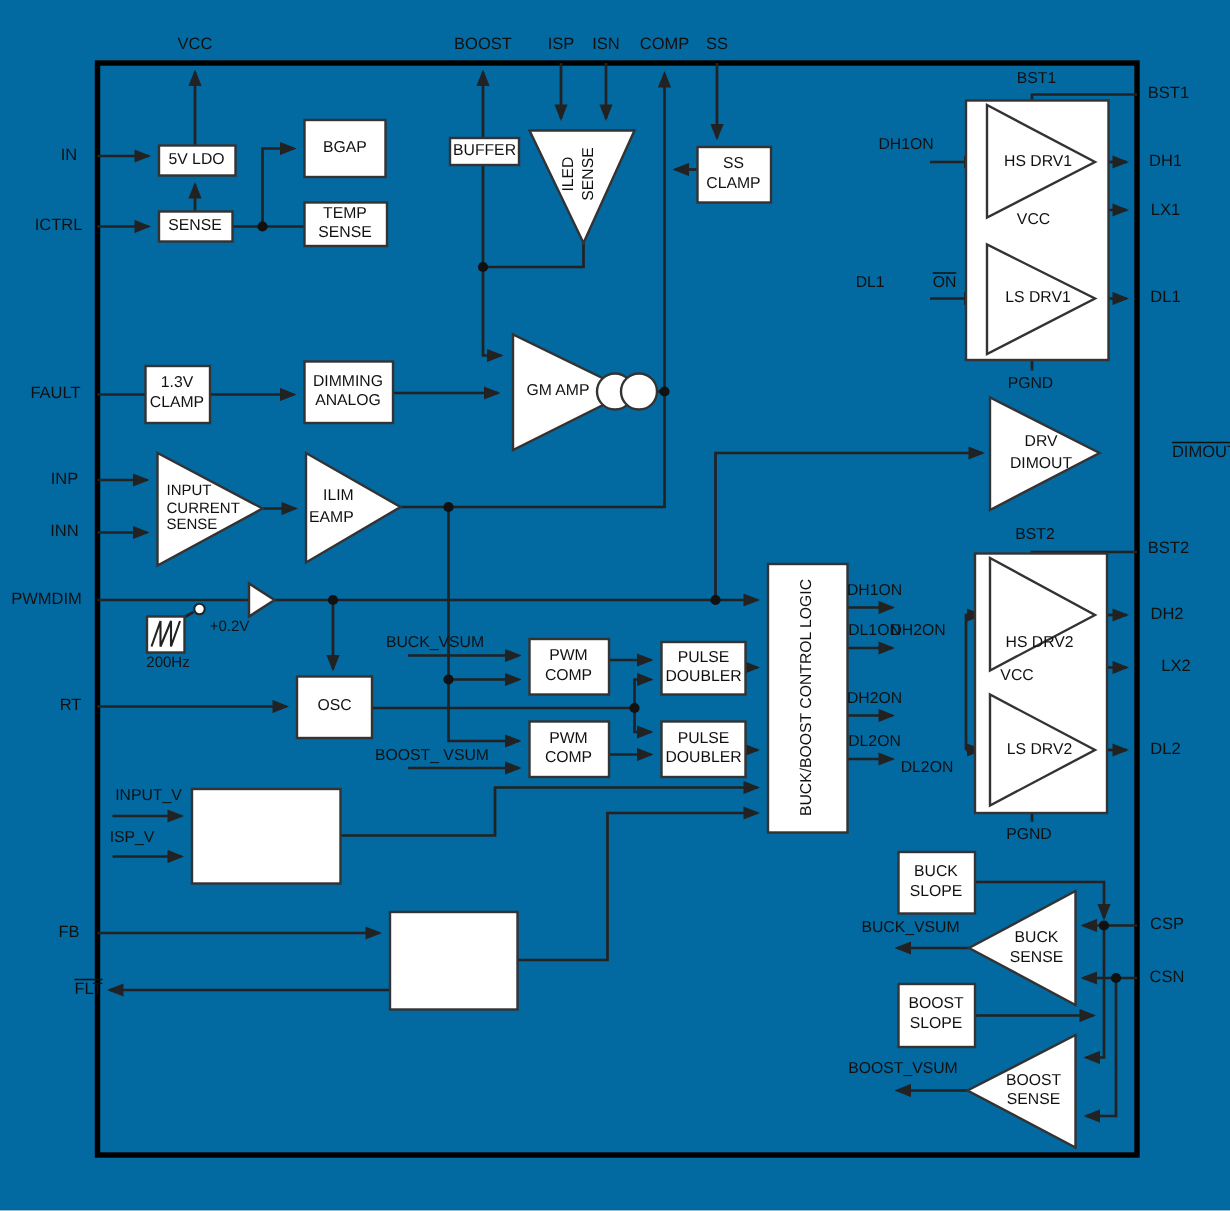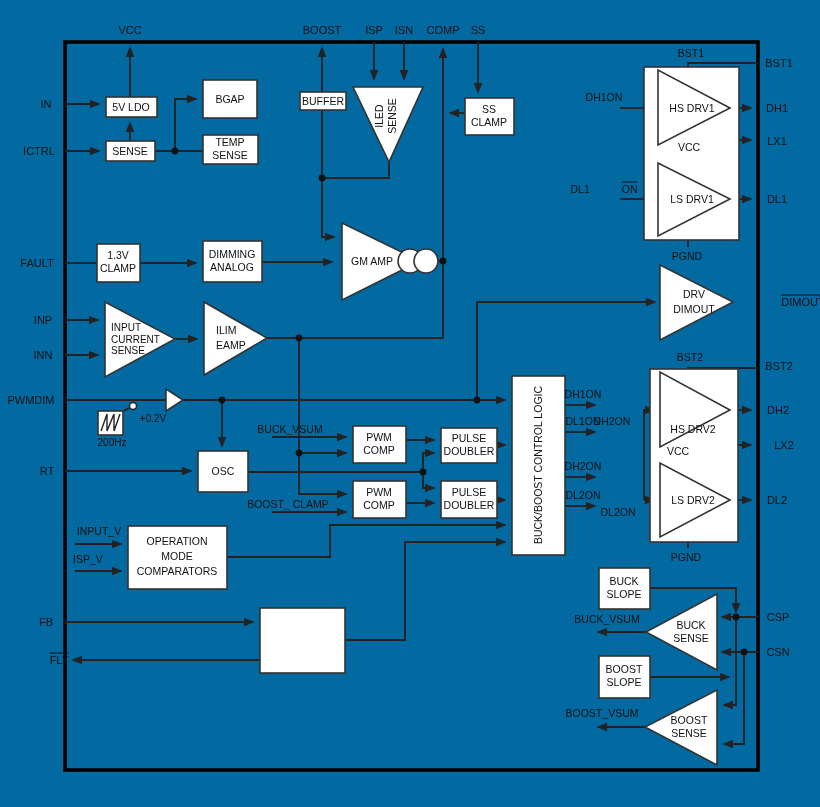--- a/index.html
+++ b/index.html
@@ -219,21 +219,21 @@
 <div class="lbl blk2" style="left:232px;top:261px">
   <span>DIMMING</span>
       <span>ANALOG</span>
     </div>
 <div class="lbl" style="left:372px;top:261px">GM AMP</div>
 <div class="lbl blk2 sm" style="left:111px;top:339px;transform:translate(0,-50%);text-align:left;line-height:11.5px">
   <span>INPUT</span>
       <span>CURRENT</span>
       <span>SENSE</span>
     </div>
-<div class="lbl blk2" style="left:216px;top:338px;transform:translate(0,-50%);text-align:left;line-height:15px">
+<div class="lbl blk2" style="left:206px;top:338px;transform:translate(0,-50%);text-align:right;line-height:15px">
   <span>ILIM</span>
       <span>EAMP</span>
     </div>
 <div class="lbl" style="left:223px;top:471px">OSC</div>
 <div class="lbl blk2" style="left:379px;top:444px">
   <span>PWM</span>
       <span>COMP</span>
     </div>
 <div class="lbl blk2" style="left:379px;top:499px">
   <span>PWM</span>
@@ -241,25 +241,20 @@
     </div>
 <div class="lbl blk2" style="left:469px;top:445px">
   <span>PULSE</span>
       <span>DOUBLER</span>
     </div>
 <div class="lbl blk2" style="left:469px;top:499px">
   <span>PULSE</span>
       <span>DOUBLER</span>
     </div>
 <div class="lbl rot" style="left:538px;top:465px">BUCK/BOOST CONTROL LOGIC</div>
-<div class="lbl blk2" style="left:177px;top:556px;line-height:15px">
-  <span>OPERATION</span>
-      <span>MODE</span>
-      <span>COMPARATORS</span>
-    </div>
 <div class="lbl blk2" style="left:694px;top:302px;line-height:15px">
   <span>DRV</span>
       <span>DIMOUT</span>
     </div>
 <div class="lbl" style="left:692px;top:108px">HS DRV1</div>
 <div class="lbl" style="left:692px;top:199px">LS DRV1</div>
 <div class="lbl" style="left:693px;top:429px">HS DRV2</div>
 <div class="lbl" style="left:693px;top:500px">LS DRV2</div>
 <div class="lbl blk2" style="left:624px;top:588px">
   <span>BUCK</span>
@@ -286,21 +281,21 @@
 <div class="lbl" style="left:690px;top:357px">BST2</div>
 <div class="lbl" style="left:612px;top:421px">DH2ON</div>
 <div class="lbl" style="left:618px;top:512px">DL2ON</div>
 <div class="lbl" style="left:678px;top:451px">VCC</div>
 <div class="lbl" style="left:686px;top:557px">PGND</div>
 <div class="lbl" style="left:583px;top:394px">DH1ON</div>
 <div class="lbl" style="left:583px;top:421px">DL1ON</div>
 <div class="lbl" style="left:583px;top:466px">DH2ON</div>
 <div class="lbl" style="left:583px;top:495px">DL2ON</div>
 <div class="lbl" style="left:290px;top:429px">BUCK_VSUM</div>
-<div class="lbl" style="left:288px;top:504px">BOOST_ CLAMP</div>
+<div class="lbl" style="left:288px;top:504px">BOOST_ VSUM</div>
 <div class="lbl" style="left:99px;top:531px">INPUT_V</div>
 <div class="lbl" style="left:88px;top:559px">ISP_V</div>
 <div class="lbl" style="left:607px;top:619px">BUCK_VSUM</div>
 <div class="lbl" style="left:602px;top:713px">BOOST_VSUM</div>
 <div class="lbl sm" style="left:112px;top:442px">200Hz</div>
 <div class="lbl sm" style="left:153px;top:418px">+0.2V</div>
 
 </div>
 
 </body></html>

